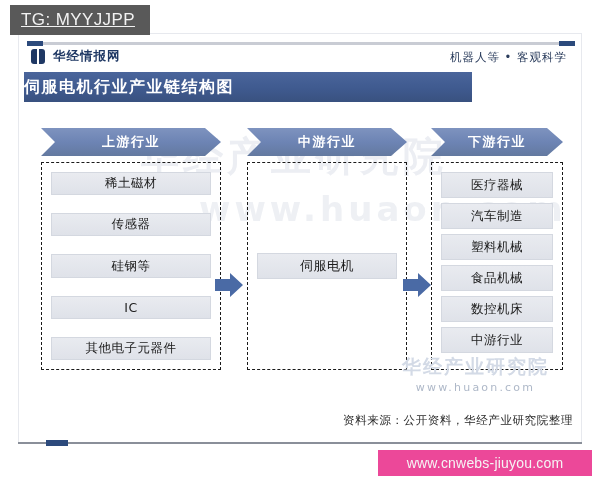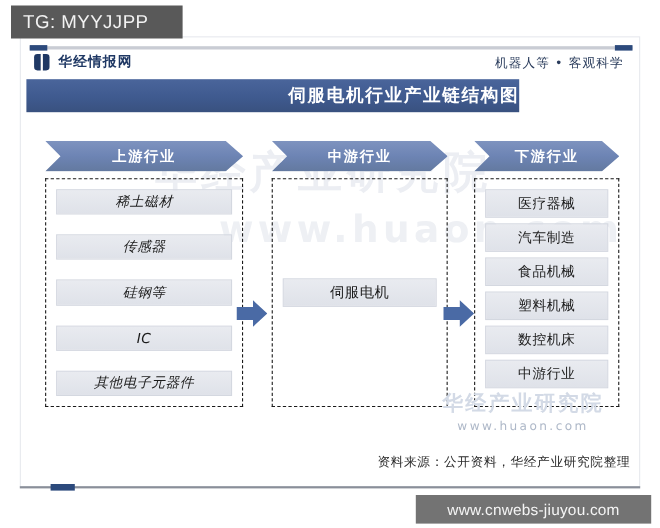--- a/index.html
+++ b/index.html
@@ -16,29 +16,30 @@
     position: relative;
     width: 600px;
     height: 480px;
     background: #ffffff;
   }
 
   
   .tg-badge {
     position: absolute;
     left: 10px; top: 5px;
-    width: 156px; height: 30px;
+    width: 140px; height: 30px;
     background: #595959;
     color: #f2f2f2;
     font-size: 17px;
     letter-spacing: 0.4px;
     display: flex;
     align-items: center;
     padding-left: 11px;
     z-index: 40;
+    text-decoration: underline;
   }
 
   
   .card {
     position: absolute;
     left: 18px; top: 33px;
     width: 564px; height: 410px;
     background: #ffffff;
     border: 1px solid #e7e9ee;
     overflow: hidden;
@@ -121,21 +122,21 @@
   }
 
   
   .title-bar {
     position: absolute;
     left: 5px; top: 38px;
     width: 448px; height: 30px;
     background: linear-gradient(180deg, #4a659b 0%, #3f5a8f 55%, #39517f 100%);
     display: flex;
     align-items: center;
-    justify-content: flex-end;
+    justify-content: flex-start;
     z-index: 5;
   }
   .title-text {
     color: #ffffff;
     font-size: 16px;
     font-weight: bold;
     letter-spacing: 1.5px;
     font-family: "DejaVu Sans", sans-serif;
   }
 
@@ -173,21 +174,21 @@
 
   
   .dashbox {
     margin-top: 6px;
     border: 1.5px dashed #1a1a1a;
     padding: 9px 9px 9px 9px;
     display: flex;
     flex-direction: column;
     background: transparent;
   }
-  .dashbox.up   { height: 208px; gap: 18px; font-style: italic; }
+  .dashbox.up   { height: 208px; gap: 18px; }
   .dashbox.mid  { height: 208px; justify-content: center; }
   .dashbox.down { height: 208px; gap: 5px; }
 
   .item {
     background: linear-gradient(180deg, #e9ebf0 0%, #dfe2e9 100%);
     border: 1px solid #d4d8e0;
     color: #1b1b1b;
     font-size: 12.5px;
     display: flex;
     align-items: center;
@@ -258,21 +259,21 @@
     left: 28px; top: -2px;
     width: 22px; height: 6px;
     background: #2c4a7c;
   }
 
   
   .url-badge {
     position: absolute;
     left: 378px; top: 450px;
     width: 214px; height: 26px;
-    background: #737373;
+    background: #ec4899;
     color: #f5f5f5;
     font-size: 14px;
     display: flex;
     align-items: center;
     justify-content: center;
     letter-spacing: 0.2px;
     z-index: 30;
   }
 </style>
 </head>
@@ -321,22 +322,22 @@
         <div class="dashbox mid">
           <div class="item">伺服电机</div>
         </div>
       </div>
 
       <div class="col down">
         <div class="chev">下游行业</div>
         <div class="dashbox down">
           <div class="item">医疗器械</div>
           <div class="item">汽车制造</div>
+          <div class="item">塑料机械</div>
           <div class="item">食品机械</div>
-          <div class="item">塑料机械</div>
           <div class="item">数控机床</div>
           <div class="item">中游行业</div>
         </div>
       </div>
 
       <div class="arrow a1">
         <svg width="28" height="26" viewBox="0 0 28 26">
           <polygon points="0,7 15,7 15,1 28,13 15,25 15,19 0,19" fill="#4a6aa5"></polygon>
         </svg>
       </div>

